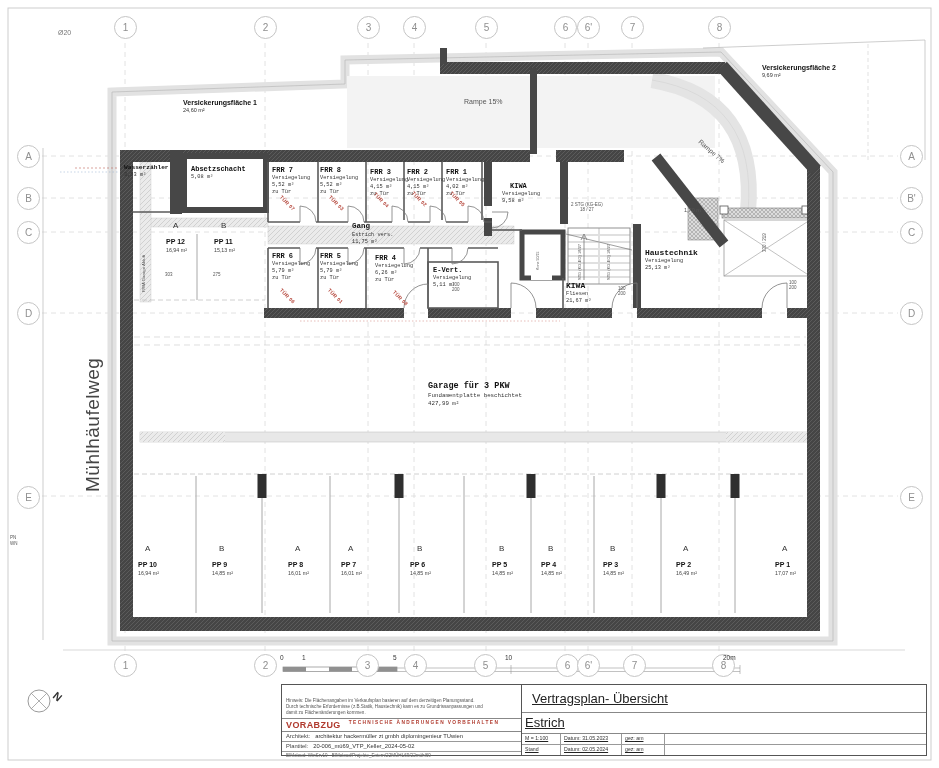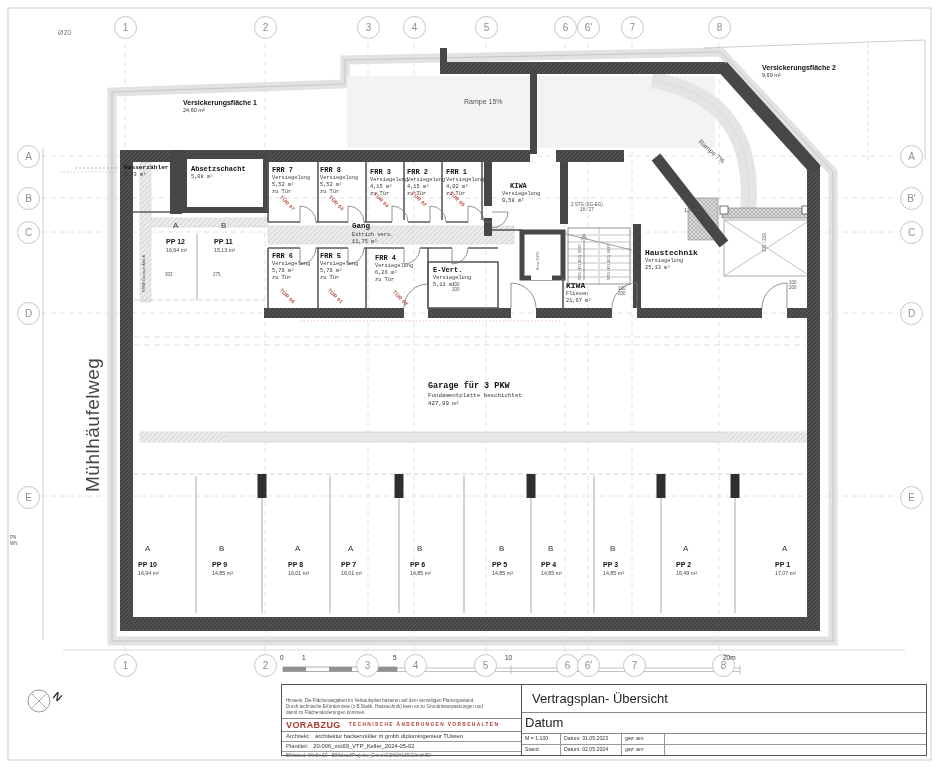--- a/index.html
+++ b/index.html
@@ -33,28 +33,28 @@
         transform:rotate(45deg);transform-origin:0 0;white-space:nowrap;letter-spacing:.3px;}
   .rot90{transform:rotate(-90deg);transform-origin:0 0;white-space:nowrap;}
   .street{position:absolute;font-size:19px;color:#454545;z-index:4;letter-spacing:.5px;}
   .dims{position:absolute;font-size:4.5px;color:#555;z-index:4;line-height:1.2;text-align:center;}
   .sc{position:absolute;font-size:6.5px;color:#333;z-index:4;}
   
   #tb{position:absolute;left:281px;top:684px;width:646px;height:72px;border:1px solid #555;
       background:#fff;display:flex;z-index:5;box-sizing:border-box;}
   #tb-left{width:240px;border-right:1px solid #555;display:flex;flex-direction:column;box-sizing:border-box;}
   .tb-hinweis{flex:1;padding:13px 4px 1px 4px;font-size:4.6px;line-height:1.35;color:#555;}
-  .tb-vorab{border-top:1px solid #888;border-bottom:1px solid #888;padding:1px 4px;height:10px;display:flex;align-items:center;}
+  .tb-vorab{border-top:1px solid #888;border-bottom:1px solid #888;padding:1px 4px;height:10px;display:flex;}
   .tb-vorab .v1{font-size:9px;font-weight:bold;color:#b03a2e;margin-right:8px;letter-spacing:.4px;}
   .tb-vorab .v2{font-size:4.8px;color:#b03a2e;letter-spacing:1.4px;font-weight:bold;}
   .tb-line{padding:1.5px 4px;font-size:5.8px;color:#333;display:flex;gap:5px;}
   .tb-line.bt{border-top:1px solid #999;}
   .tb-line .lab{color:#444;}
   .tb-bim{border-top:1px solid #999;padding:1.5px 4px;font-size:4.6px;color:#666;}
-  #tb-right{flex:1;display:flex;flex-direction:column;box-sizing:border-box;}
+  #tb-right{flex:1;display:flex;flex-direction:column;box-sizing:border-box;text-decoration:underline;}
   .tb-title{height:28px;border-bottom:1px solid #888;font-size:13px;color:#222;display:flex;align-items:center;padding-left:10px;}
   .tb-sub{height:21px;border-bottom:1px solid #888;font-size:13px;color:#222;display:flex;align-items:center;padding-left:3px;}
   .tb-row{height:10.5px;display:flex;font-size:5.2px;color:#333;}
   .tb-row.bb{border-bottom:1px solid #999;}
   .tb-cell{border-right:1px solid #999;padding:1.5px 0 0 3px;box-sizing:border-box;}
   .c1{width:39px;} .c2{width:61px;} .c3{width:43px;} .c4{flex:1;border-right:none;}
 </style>
 </head>
 <body>
 
@@ -536,21 +536,21 @@
       <span>architektur hackermüller zt gmbh diplomingenieur TUwien</span>
     </div>
     <div class="tb-line bt">
       <span class="lab">Plantitel:</span>
       <span>20-006_mü69_VTP_Keller_2024-05-02</span>
     </div>
     <div class="tb-bim">BIMcloud: WinSrv19 - BIMcloud/Projekte_Extern/22MÜHL69/22mühl69</div>
   </div>
   <div id="tb-right">
     <div class="tb-title">Vertragsplan- Übersicht</div>
-    <div class="tb-sub">Datum</div>
+    <div class="tb-sub">Estrich</div>
     <div class="tb-row bb">
       <div class="tb-cell c1">M = 1:100</div>
       <div class="tb-cell c2">Datum: 31.05.2023</div>
       <div class="tb-cell c3">gez: am</div>
       <div class="tb-cell c4"></div>
     </div>
     <div class="tb-row">
       <div class="tb-cell c1">Stand</div>
       <div class="tb-cell c2">Datum: 02.05.2024</div>
       <div class="tb-cell c3">gez: am</div>

